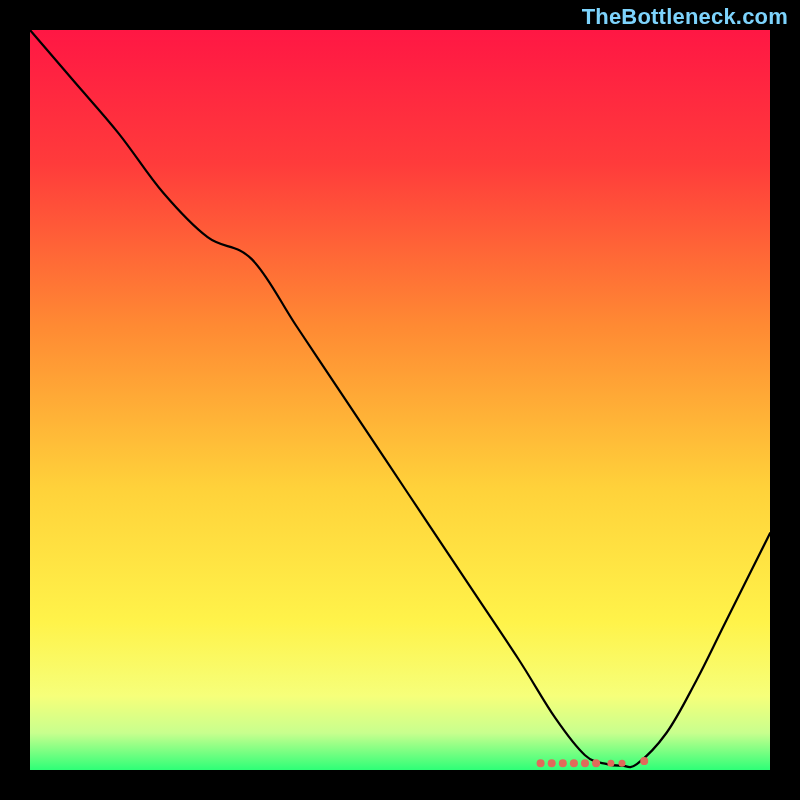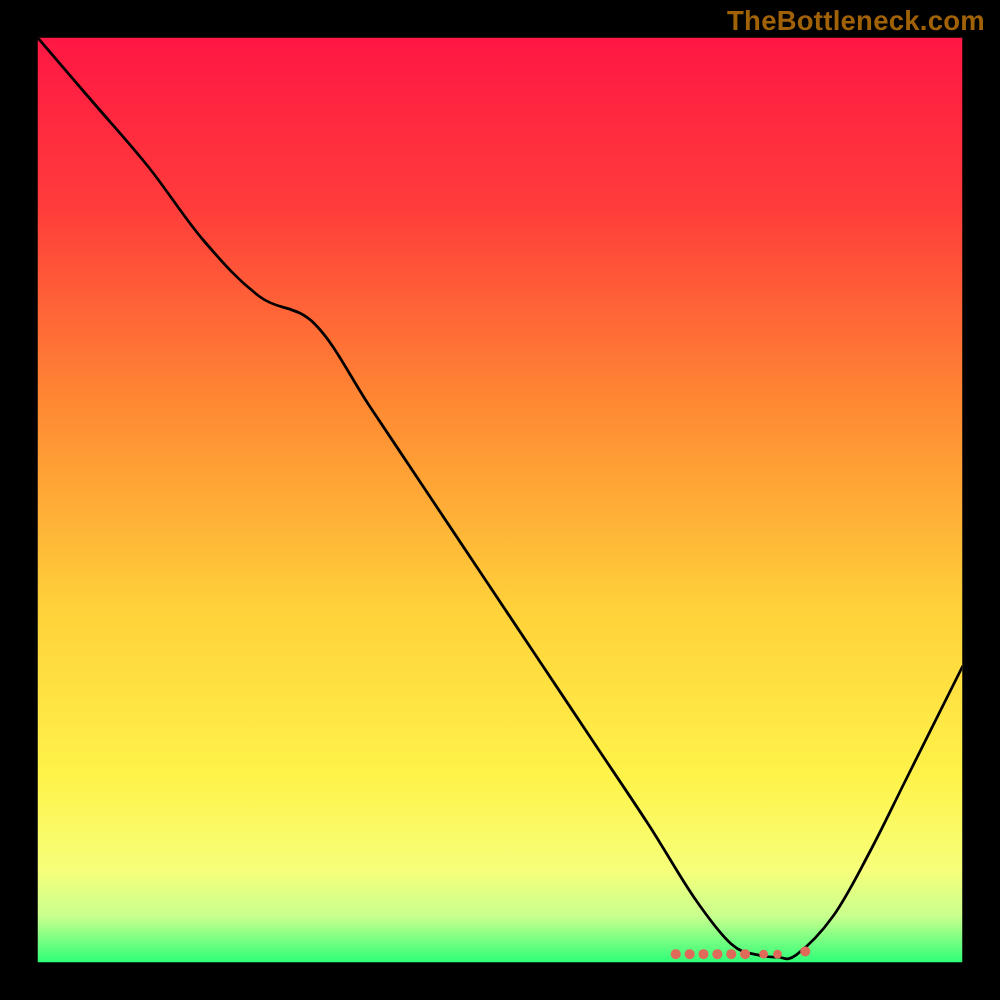--- a/index.html
+++ b/index.html
@@ -16,21 +16,21 @@
     height: 800px;
     background: #000000;
   }
   .watermark {
     position: absolute;
     top: 4px;
     right: 12px;
     font-family: Arial, Helvetica, sans-serif;
     font-size: 22px;
     font-weight: 600;
-    color: #a16207;
+    color: #7dd3fc;
     letter-spacing: 0.2px;
     user-select: none;
   }
   svg.plot {
     position: absolute;
     left: 30px;
     top: 30px;
     width: 740px;
     height: 740px;
     display: block;

